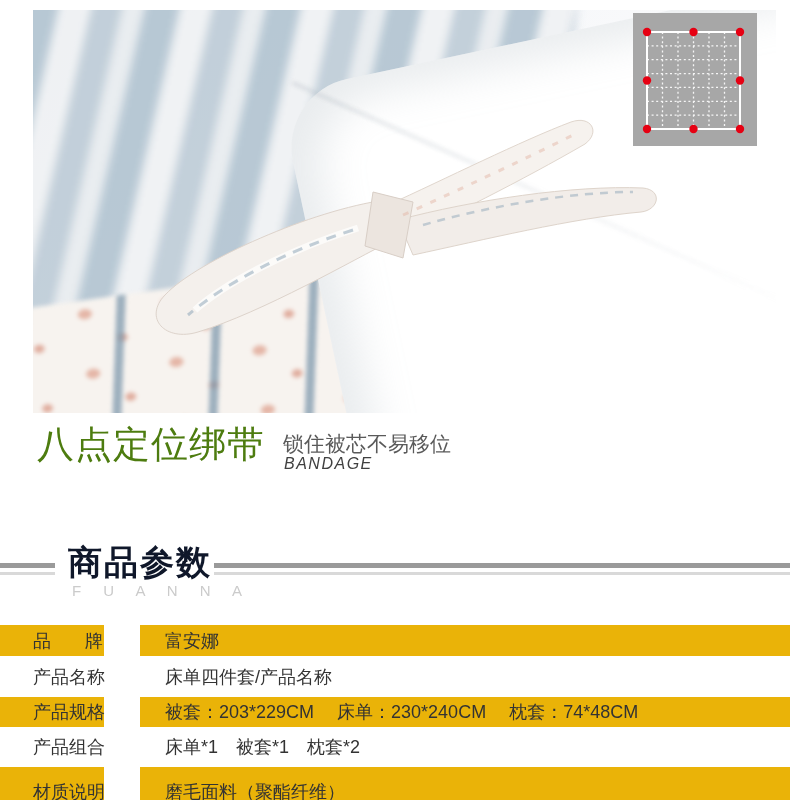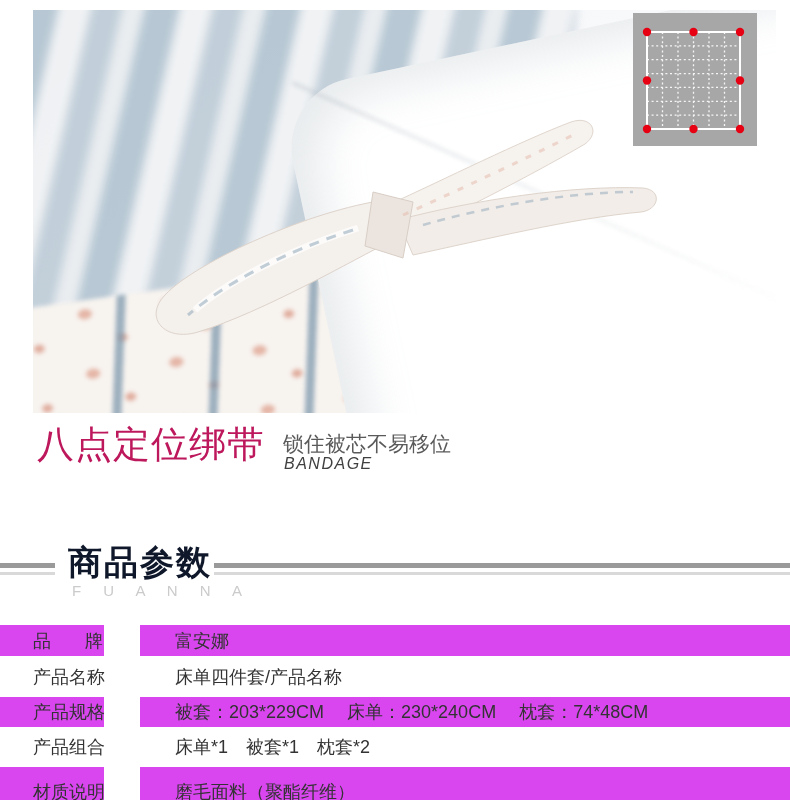--- a/index.html
+++ b/index.html
@@ -35,21 +35,21 @@
   }
   .ph-crease{
     position:absolute;left:235px;top:185px;width:560px;height:3px;
     background:linear-gradient(90deg,rgba(160,170,180,.38),rgba(160,170,180,0));
     transform:rotate(24deg);filter:blur(2px);
   }
   .bow-svg{position:absolute;left:70px;top:70px;width:600px;height:280px;}
   .grid-badge{position:absolute;left:600px;top:3px;width:124px;height:133px;background:#a7a7a7;}
 
   
-  .caption-title{position:absolute;left:37px;top:423px;font-size:37px;line-height:1.2;color:#be185d;letter-spacing:1px;}
+  .caption-title{position:absolute;left:37px;top:423px;font-size:37px;line-height:1.2;color:#4d7c0f;letter-spacing:1px;}
   .caption-sub{position:absolute;left:283px;top:430px;font-size:21px;color:#5a5a5a;}
   .caption-en{position:absolute;left:284px;top:455px;font-size:16px;color:#404040;letter-spacing:1.5px;font-style:italic;}
 
   
   .lines-left{position:absolute;left:0;top:563px;width:55px;}
   .lines-right{position:absolute;left:214px;top:563px;width:576px;}
   .line-thick{height:5px;background:#9a9a9a;}
   .line-thin{height:3px;background:#d9d9d9;margin-top:4px;}
   .section-title{position:absolute;left:68px;top:540px;font-size:34px;font-weight:700;color:#0f172a;letter-spacing:2px;}
   .fuanna{position:absolute;left:72px;top:582px;font-size:15px;color:#cbcbcb;letter-spacing:9px;}
@@ -57,22 +57,22 @@
   
   .param-table{position:absolute;left:0;top:625px;width:790px;}
   .row{display:flex;align-items:stretch;}
   .row.r1{height:31px}.row.r2{height:41px}.row.r3{height:30px}.row.r4{height:40px}.row.r5{height:49px}
   .cell-label{width:104px;position:relative;}
   .label-text{
     position:absolute;left:33px;right:1px;top:50%;transform:translateY(-50%);
     font-size:18px;color:#333;text-align:justify;text-align-last:justify;white-space:nowrap;
   }
   .gap{width:36px;background:#fff;}
-  .cell-value{flex:1;display:flex;align-items:center;padding-left:35px;font-size:18px;color:#333;}
-  .row.shaded .cell-label,.row.shaded .cell-value{background:#d946ef;}
+  .cell-value{flex:1;display:flex;align-items:center;padding-left:25px;font-size:18px;color:#333;}
+  .row.shaded .cell-label,.row.shaded .cell-value{background:#eab308;}
 </style>
 </head>
 <body>
 
 <div id="page">
 
   <div class="photo">
     <div class="ph-bg"></div>
     <div class="ph-quilt-blue"></div>
     <div class="ph-sheet"></div>

